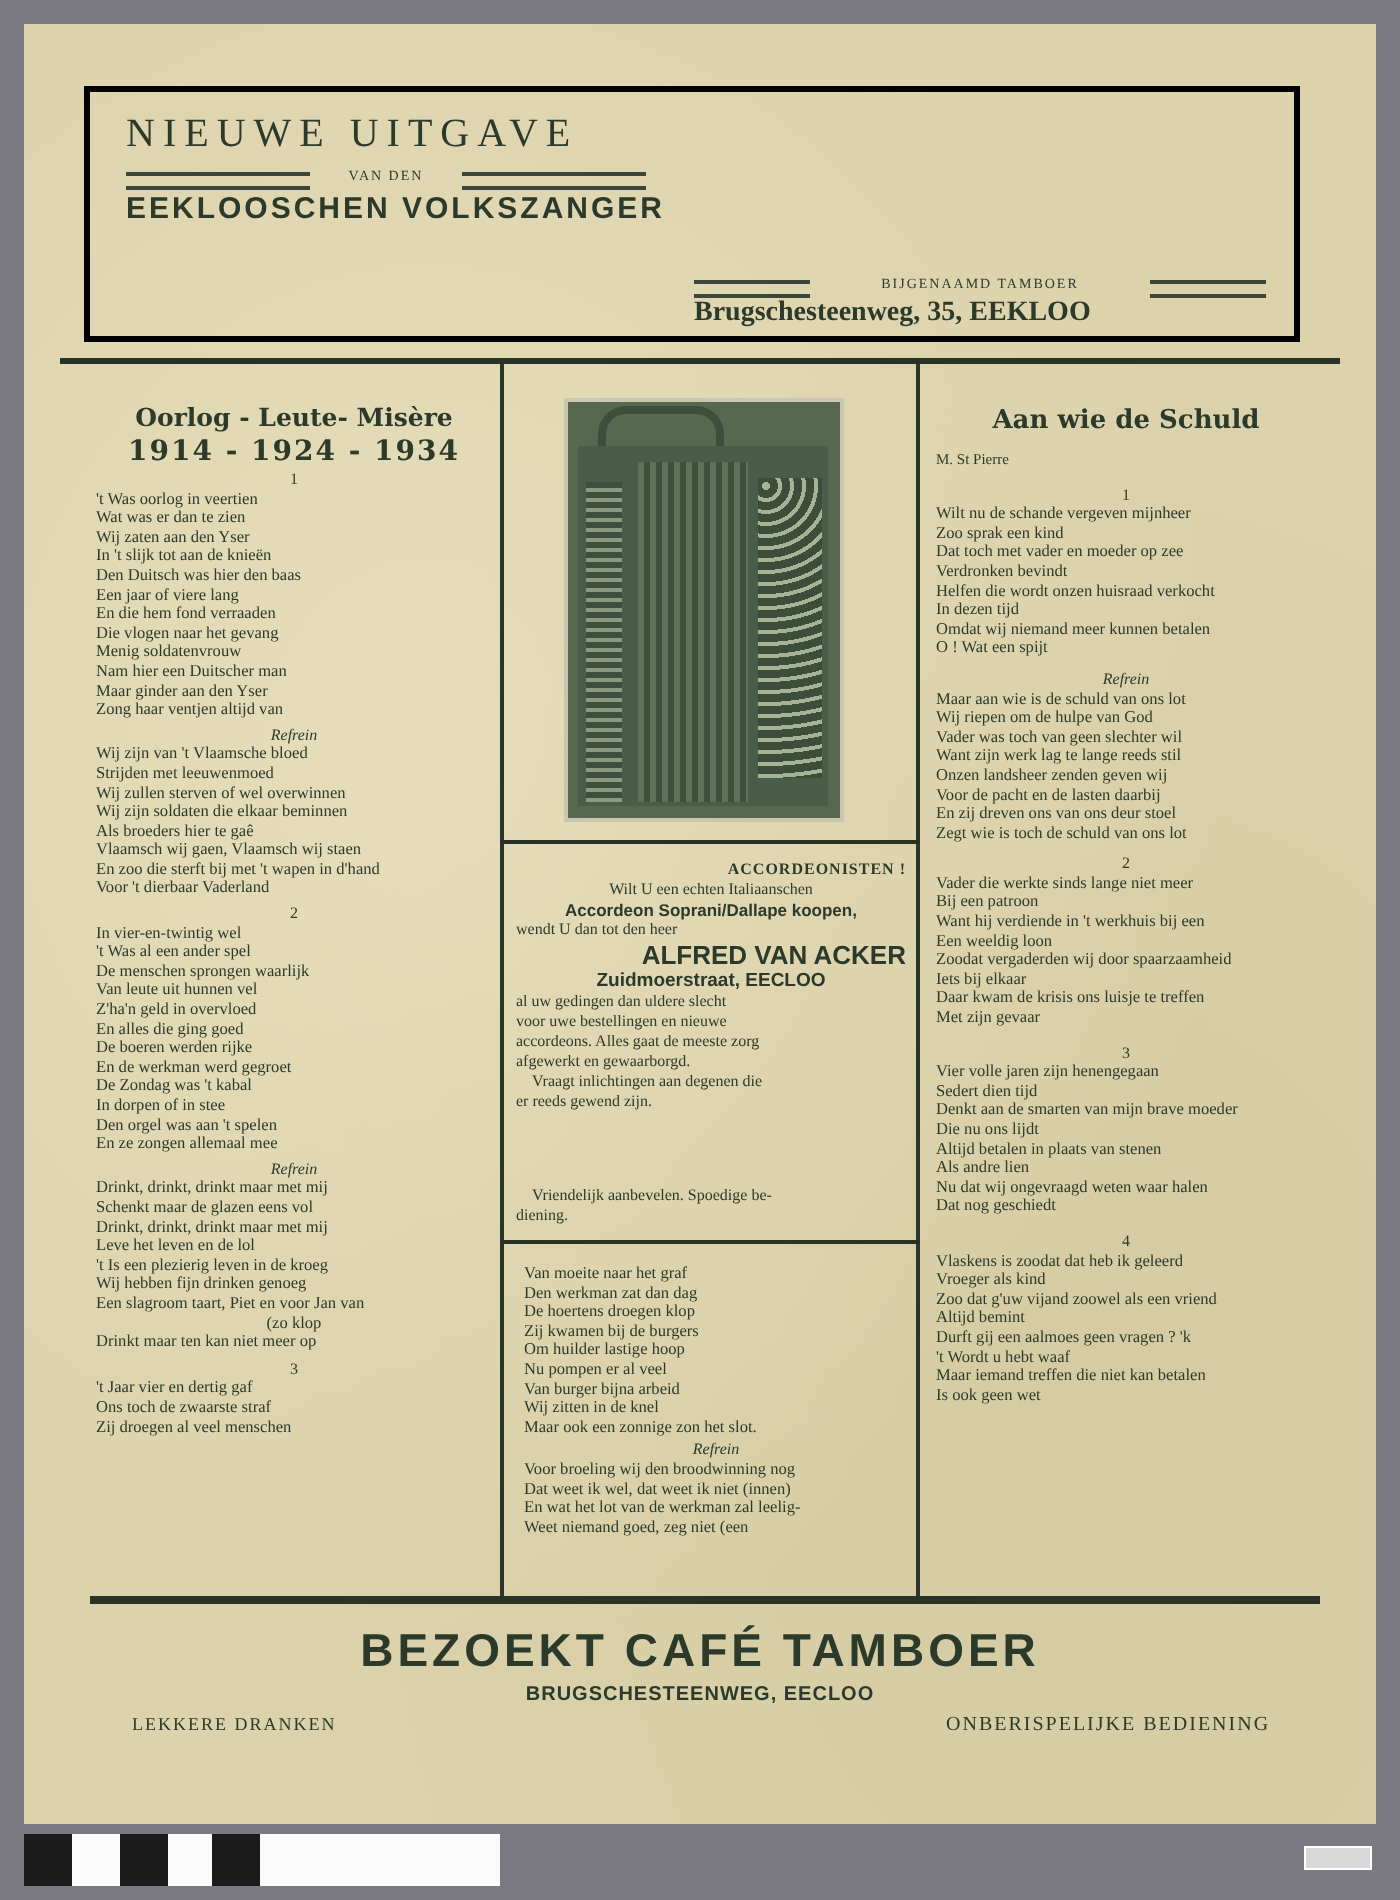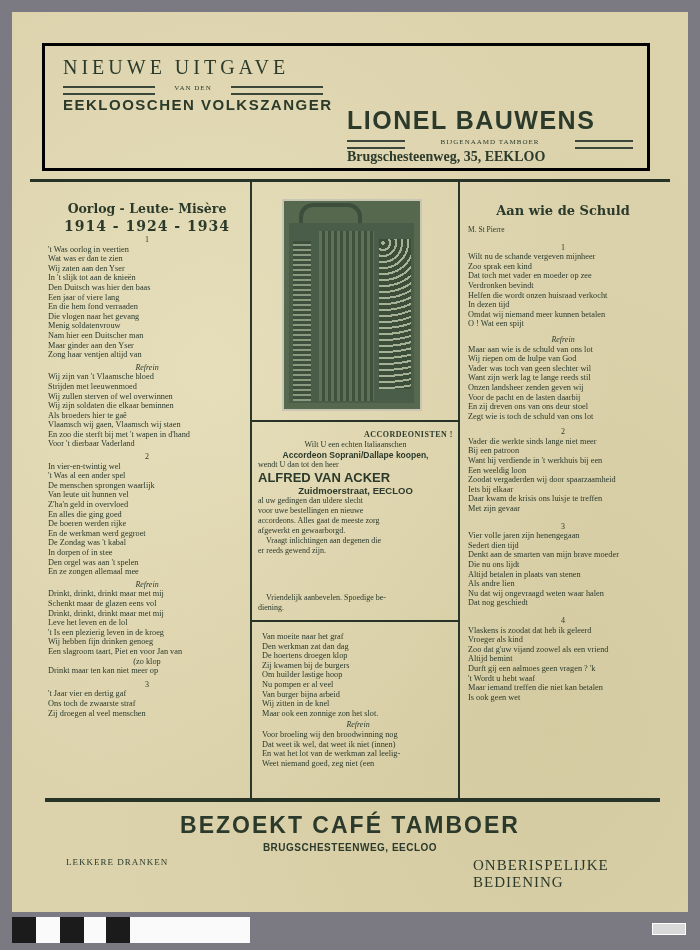--- a/index.html
+++ b/index.html
@@ -29,37 +29,36 @@
   .photo .handle{position:absolute;left:15px;top:2px;width:55px;height:24px;border:4px solid #3d4e3c;border-bottom:none;border-radius:14px 14px 0 0;}
   .photo .body{position:absolute;left:5px;top:22px;width:125px;height:180px;background:#4a5d48;}
   .photo .grille1{position:absolute;left:9px;top:40px;width:18px;height:160px;background:repeating-linear-gradient(0deg,#8a9a7e 0 2px,#3e503d 2px 5px);}
   .photo .grille2{position:absolute;left:95px;top:38px;width:32px;height:150px;background:repeating-radial-gradient(circle at 4px 4px,#a5b295 0 2px,#3c4d3a 2px 6px);}
   .photo .bellows{position:absolute;left:35px;top:30px;width:55px;height:170px;background:repeating-linear-gradient(90deg,#5d7257 0 3px,#3f503c 3px 6px);}
   .mid{position:absolute;font-size:8px;line-height:10px;}
   .alfred{font-family:"Liberation Sans",sans-serif;font-weight:bold;}
   .footer-title{position:absolute;left:0;width:700px;top:812px;text-align:center;font-family:"Liberation Sans",sans-serif;font-weight:bold;font-size:23px;letter-spacing:2px;}
   .footer-addr{position:absolute;left:0;width:700px;top:842px;text-align:center;font-family:"Liberation Sans",sans-serif;font-weight:bold;font-size:10px;letter-spacing:.5px;}
   .footer-l{position:absolute;left:66px;top:857px;font-size:9px;letter-spacing:1px;}
-  .footer-r{position:absolute;left:473px;top:857px;font-size:15px;letter-spacing:1px;}
+  .footer-r{position:absolute;left:473px;top:857px;font-size:10px;letter-spacing:1px;}
   .scale{position:absolute;left:12px;top:917px;height:26px;display:flex;}
   .scale span{display:block;height:26px;}
   .stamp{position:absolute;left:652px;top:923px;width:32px;height:10px;background:#d9d9d9;border:1px solid #fff;}
 </style>
 </head>
 <body>
 
 <div class="paper"></div>
 
 <div class="hbox ink">
   <div class="nu">NIEUWE UITGAVE</div>
   <div class="rule2" style="left:18px;top:40px;width:92px;"></div>
   <div class="vanden">VAN DEN</div>
   <div class="rule2" style="left:186px;top:40px;width:92px;"></div>
   <div class="eek">EEKLOOSCHEN VOLKSZANGER</div>
-  <div class="lionel">LIONEL BAUWENS</div>
   <div class="rule2" style="left:302px;top:94px;width:58px;"></div>
   <div class="bij">BIJGENAAMD TAMBOER</div>
   <div class="rule2" style="left:530px;top:94px;width:58px;"></div>
   <div class="addr">Brugschesteenweg, 35, EEKLOO</div>
 </div>
 
 <div class="hline" style="left:30px;top:179px;width:640px;height:3px;"></div>
 <div class="vline" style="left:250px;top:182px;height:616px;"></div>
 <div class="vline" style="left:458px;top:182px;height:616px;"></div>
 <div class="hline" style="left:250px;top:420px;width:210px;height:2px;"></div>
@@ -136,21 +135,21 @@
   <div class="grille1"></div>
   <div class="bellows"></div>
   <div class="grille2"></div>
 </div>
 
 <div class="mid ink" style="left:258px;top:430px;width:195px;">
   <div style="text-align:right;font-size:8px;letter-spacing:.5px;font-weight:bold;">ACCORDEONISTEN !</div>
   <div style="text-align:center;">Wilt U een echten Italiaanschen</div>
   <div class="alfred" style="text-align:center;font-size:8.5px;">Accordeon Soprani/Dallape koopen,</div>
   <div style="text-align:left;">wendt U dan tot den heer</div>
-  <div class="alfred" style="text-align:left;font-size:13px;line-height:15px;">ALFRED VAN ACKER</div>
+  <div class="alfred" style="text-align:right;font-size:13px;line-height:15px;">ALFRED VAN ACKER</div>
   <div class="alfred" style="text-align:center;font-size:9.5px;line-height:11px;">Zuidmoerstraat, EECLOO</div>
   <div class="ln">al uw gedingen dan uldere slecht</div>
   <div class="ln">voor uwe bestellingen en nieuwe</div>
   <div class="ln">accordeons. Alles gaat de meeste zorg</div>
   <div class="ln">afgewerkt en gewaarborgd.</div>
   <div class="ln" style="padding-left:8px;">Vraagt inlichtingen aan degenen die</div>
   <div class="ln">er reeds gewend zijn.</div>
   <div class="ln" style="padding-left:8px;margin-top:37px;">Vriendelijk aanbevelen. Spoedige be-</div>
   <div class="ln">diening.</div>
 </div>

